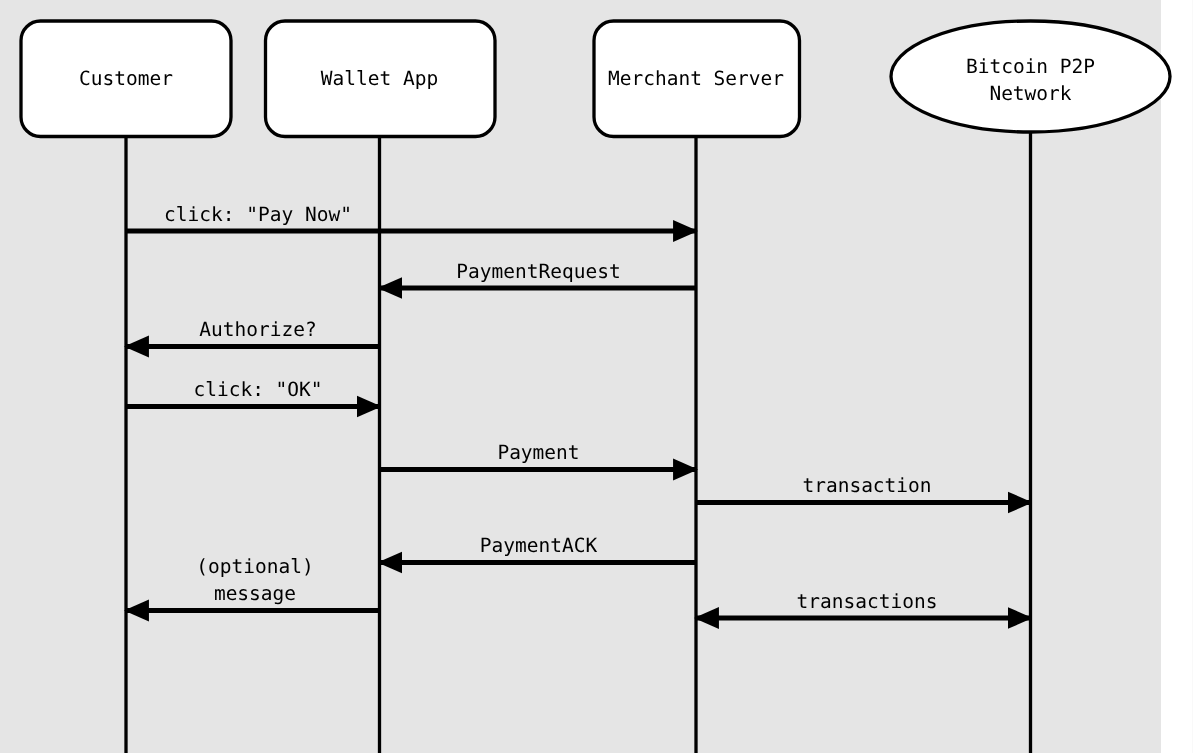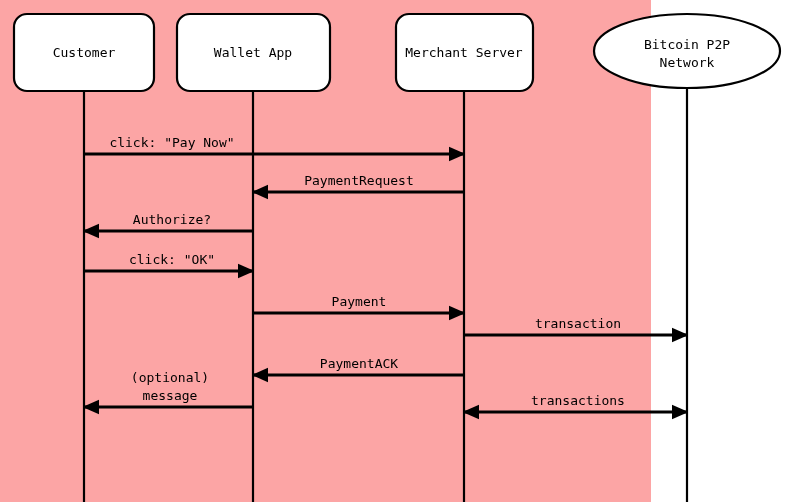--- a/index.html
+++ b/index.html
@@ -8,23 +8,23 @@
     background: #ffffff;
   }
   body {
     width: 795px;
     height: 502px;
     font-family: "DejaVu Sans Mono", "Liberation Mono", monospace;
     overflow: hidden;
   }
   #diagram-root {
     position: relative;
-    width: 651px;
+    width: 774px;
     height: 502px;
-    background: #fca5a5;
+    background: #e5e5e5;
   }
   svg#sequence-canvas {
     position: absolute;
     top: 0;
     left: 0;
     display: block;
   }
   .node-label {
     font-family: "DejaVu Sans Mono", "Liberation Mono", monospace;
     font-size: 13px;

